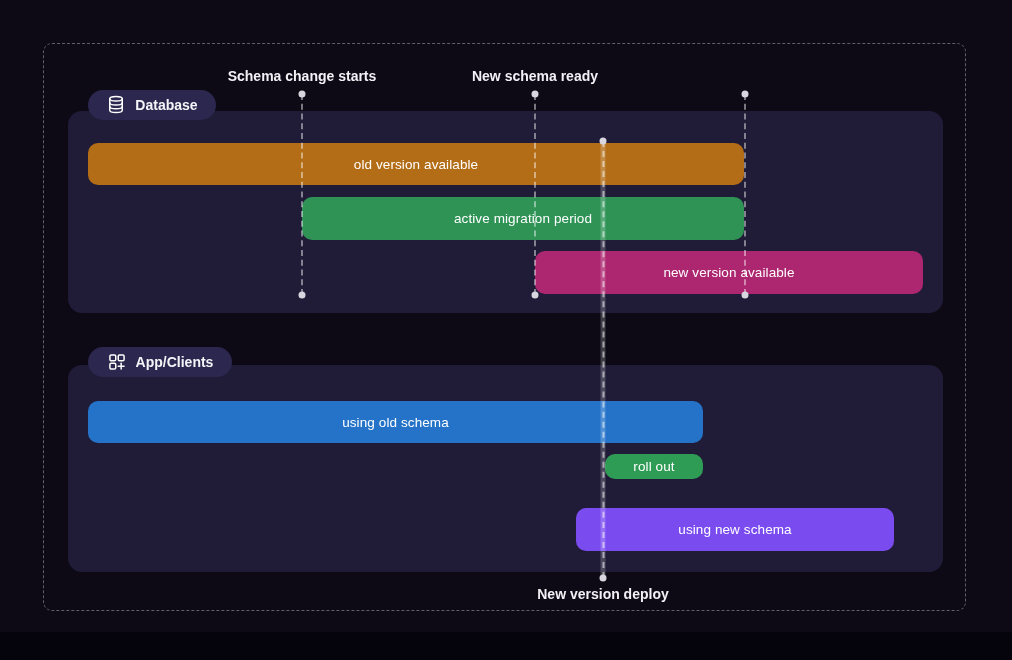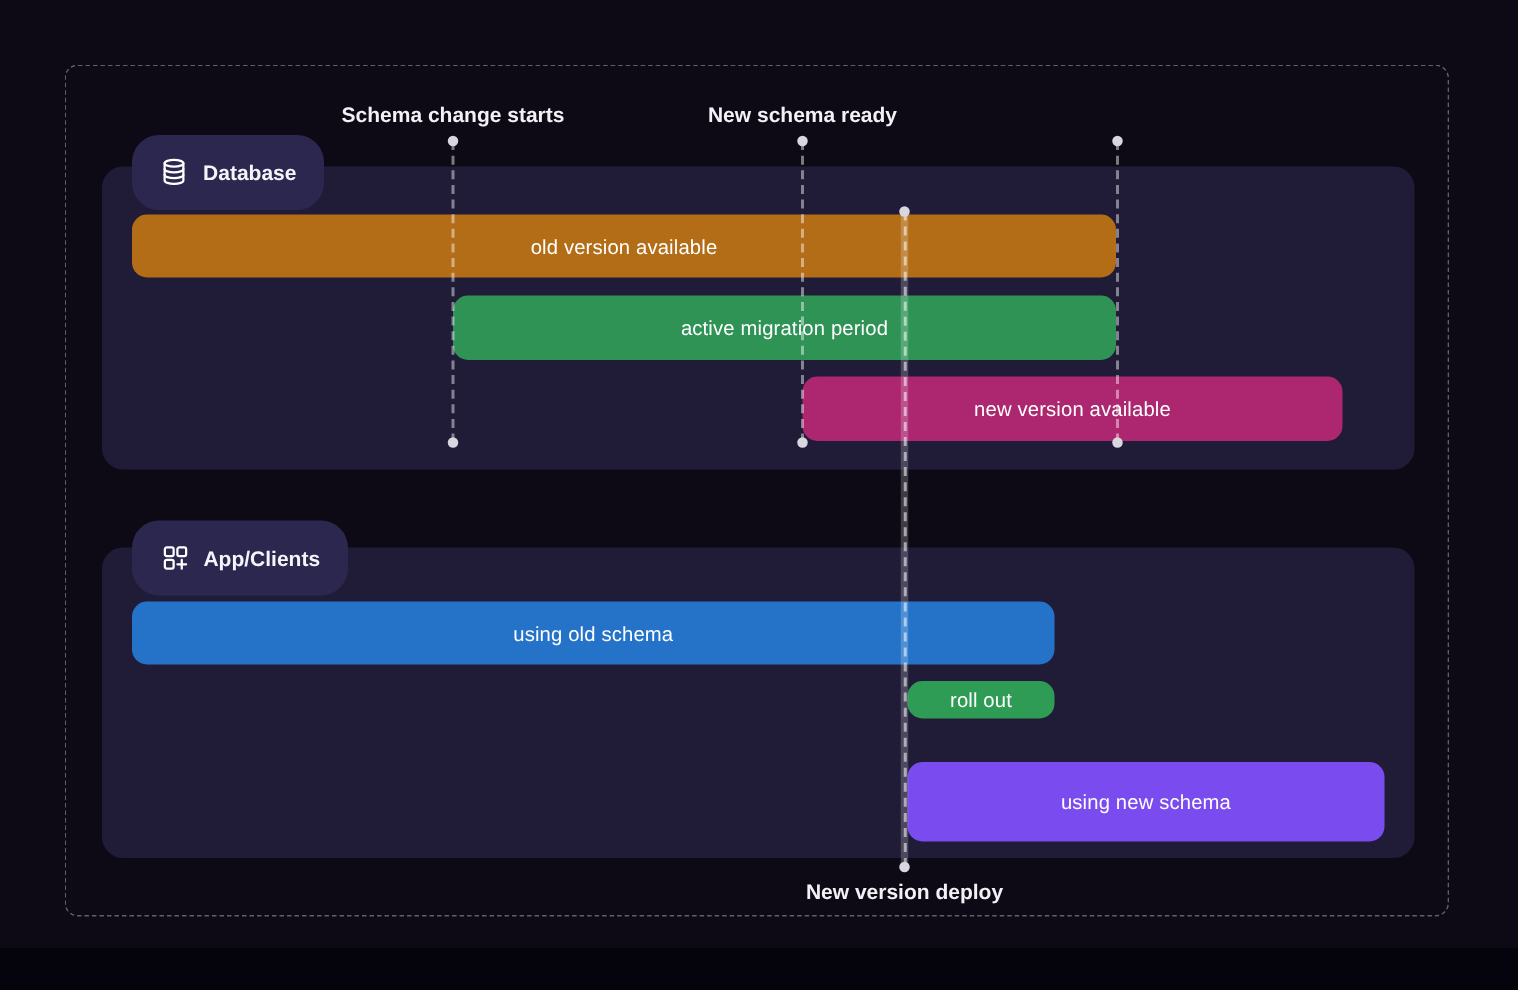--- a/index.html
+++ b/index.html
@@ -48,21 +48,21 @@
     left: 68px;
     width: 875px;
     background: var(--panel-bg, #201c38);
     border-radius: 14px;
     z-index: 2;
   }
   .panel.database { top: 111px; height: 202px; }
   .panel.app-clients { top: 365px; height: 207px; }
   .section-badge {
     position: absolute;
-    height: 50px;
+    height: 30px;
     background: var(--section-badge-bg, #2c274e);
     border-radius: 18px;
     display: flex; align-items: center; justify-content: center;
     gap: 9px;
     color: #f5f4f8;
     font-size: 14px;
     font-weight: 700;
     z-index: 6;
     padding: 0 18px;
     box-sizing: border-box;
@@ -163,30 +163,30 @@
     <span>App/Clients</span>
   </div>
 
   <div class="bars-layer">
       <div class="bar" style="left: 88px; top: 143px; width: 656px; height: 42px; background: rgb(179, 109, 23);">
         <span>old version available</span>
       </div>
       <div class="bar" style="left: 302px; top: 197px; width: 442px; height: 43px; background: rgb(47, 147, 86);">
         <span>active migration period</span>
       </div>
-      <div class="bar" style="left: 535px; top: 251px; width: 360px; height: 43px; background: rgb(172, 38, 112);">
+      <div class="bar" style="left: 535px; top: 251px; width: 388px; height: 43px; background: rgb(172, 38, 112);">
         <span>new version available</span>
       </div>
       <div class="bar" style="left: 88px; top: 401px; width: 615px; height: 42px; background: rgb(36, 115, 201);">
         <span>using old schema</span>
       </div>
       <div class="bar" style="left: 605px; top: 454px; width: 98px; height: 25px; background: rgb(47, 156, 85);">
         <span>roll out</span>
       </div>
-      <div class="bar" style="left: 605px; top: 508px; width: 318px; height: 53px; background: rgb(122, 76, 240);">
+      <div class="bar" style="left: 576px; top: 508px; width: 318px; height: 43px; background: rgb(122, 76, 240);">
         <span>using new schema</span>
       </div>
     </div>
   <div class="milestones-layer">
       <div class="milestone-label" style="left: 302px; top: 67px;">Schema change starts</div>
       <div class="milestone-line" style="left: 302px; top: 94px; height: 201px;"></div>
       <div class="milestone-dot" style="left: 302px; top: 94px;"></div>
       <div class="milestone-dot" style="left: 302px; top: 295px;"></div>
       <div class="milestone-label" style="left: 535px; top: 67px;">New schema ready</div>
       <div class="milestone-line" style="left: 535px; top: 94px; height: 201px;"></div>

